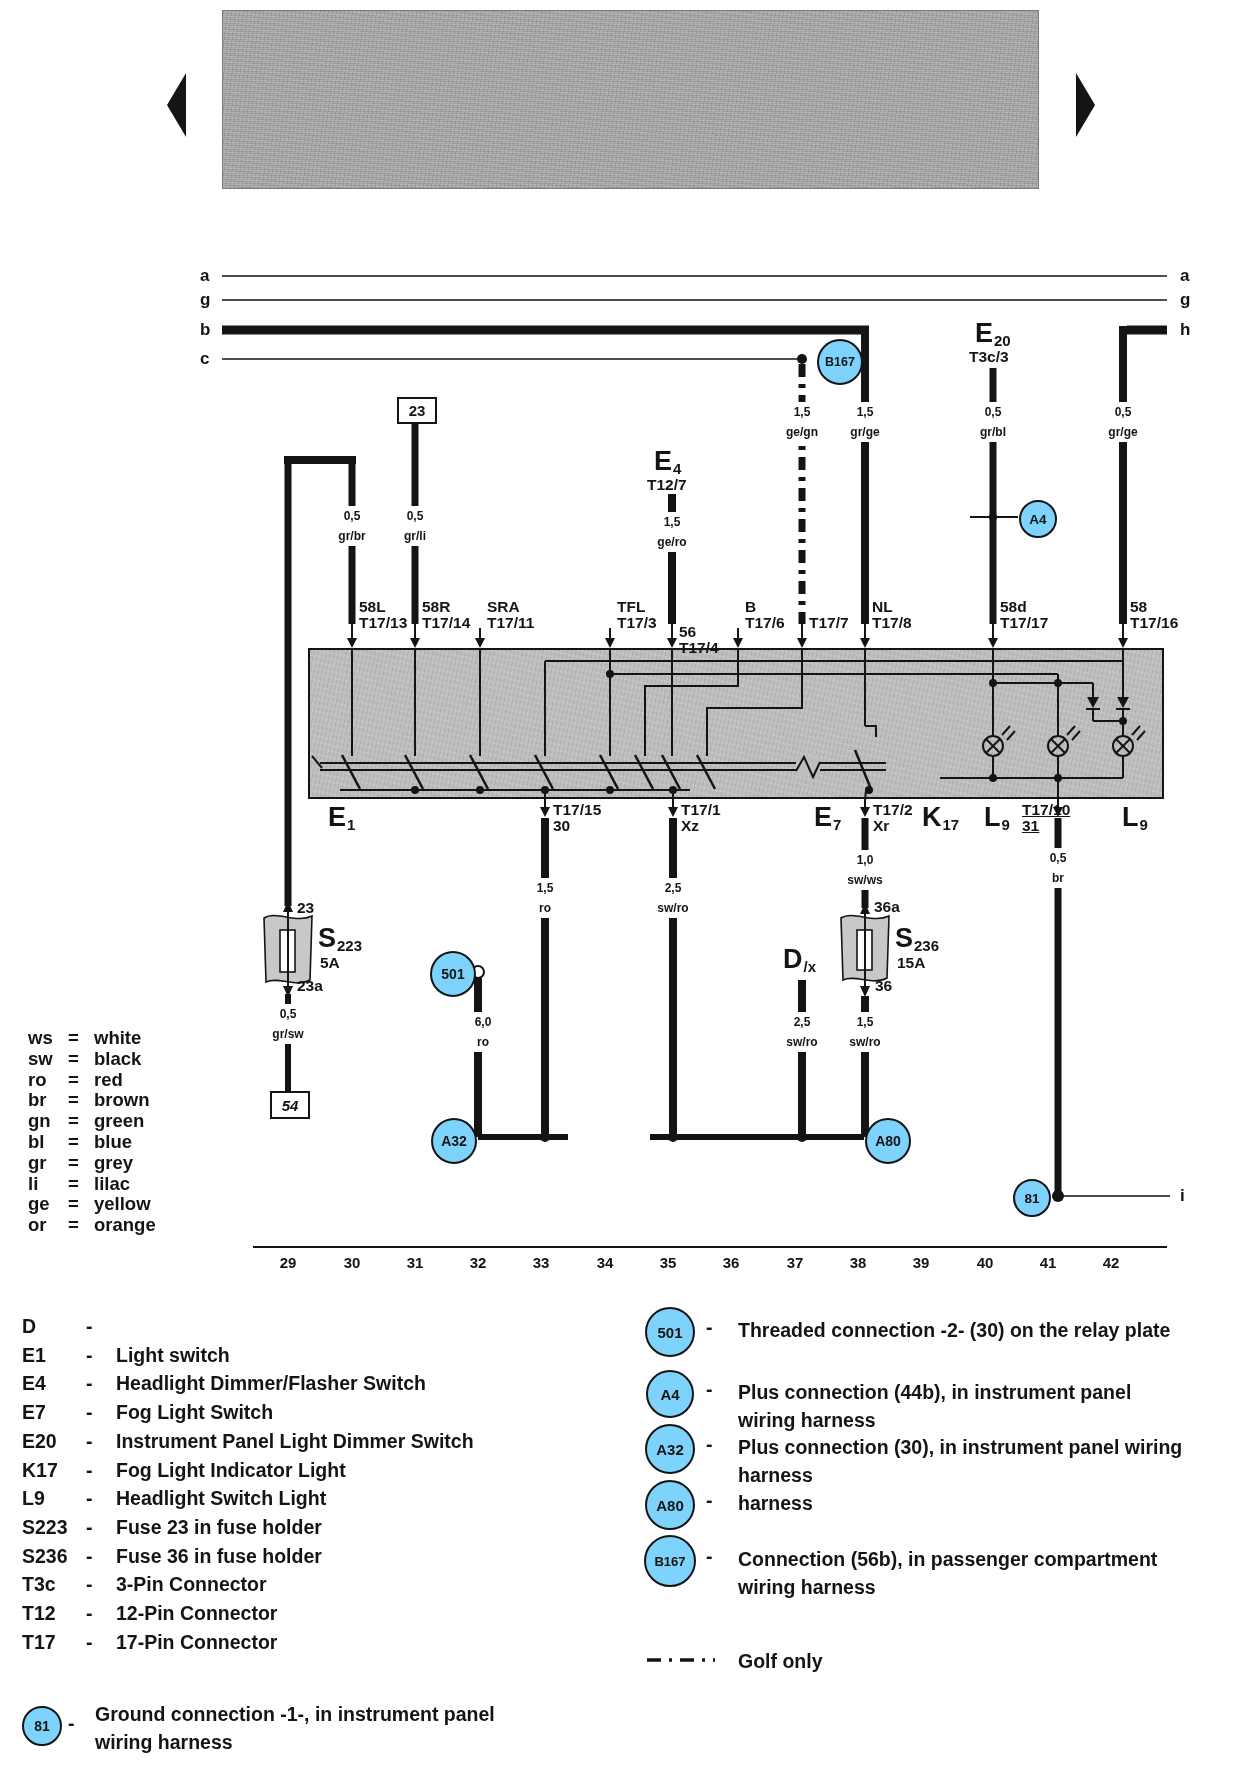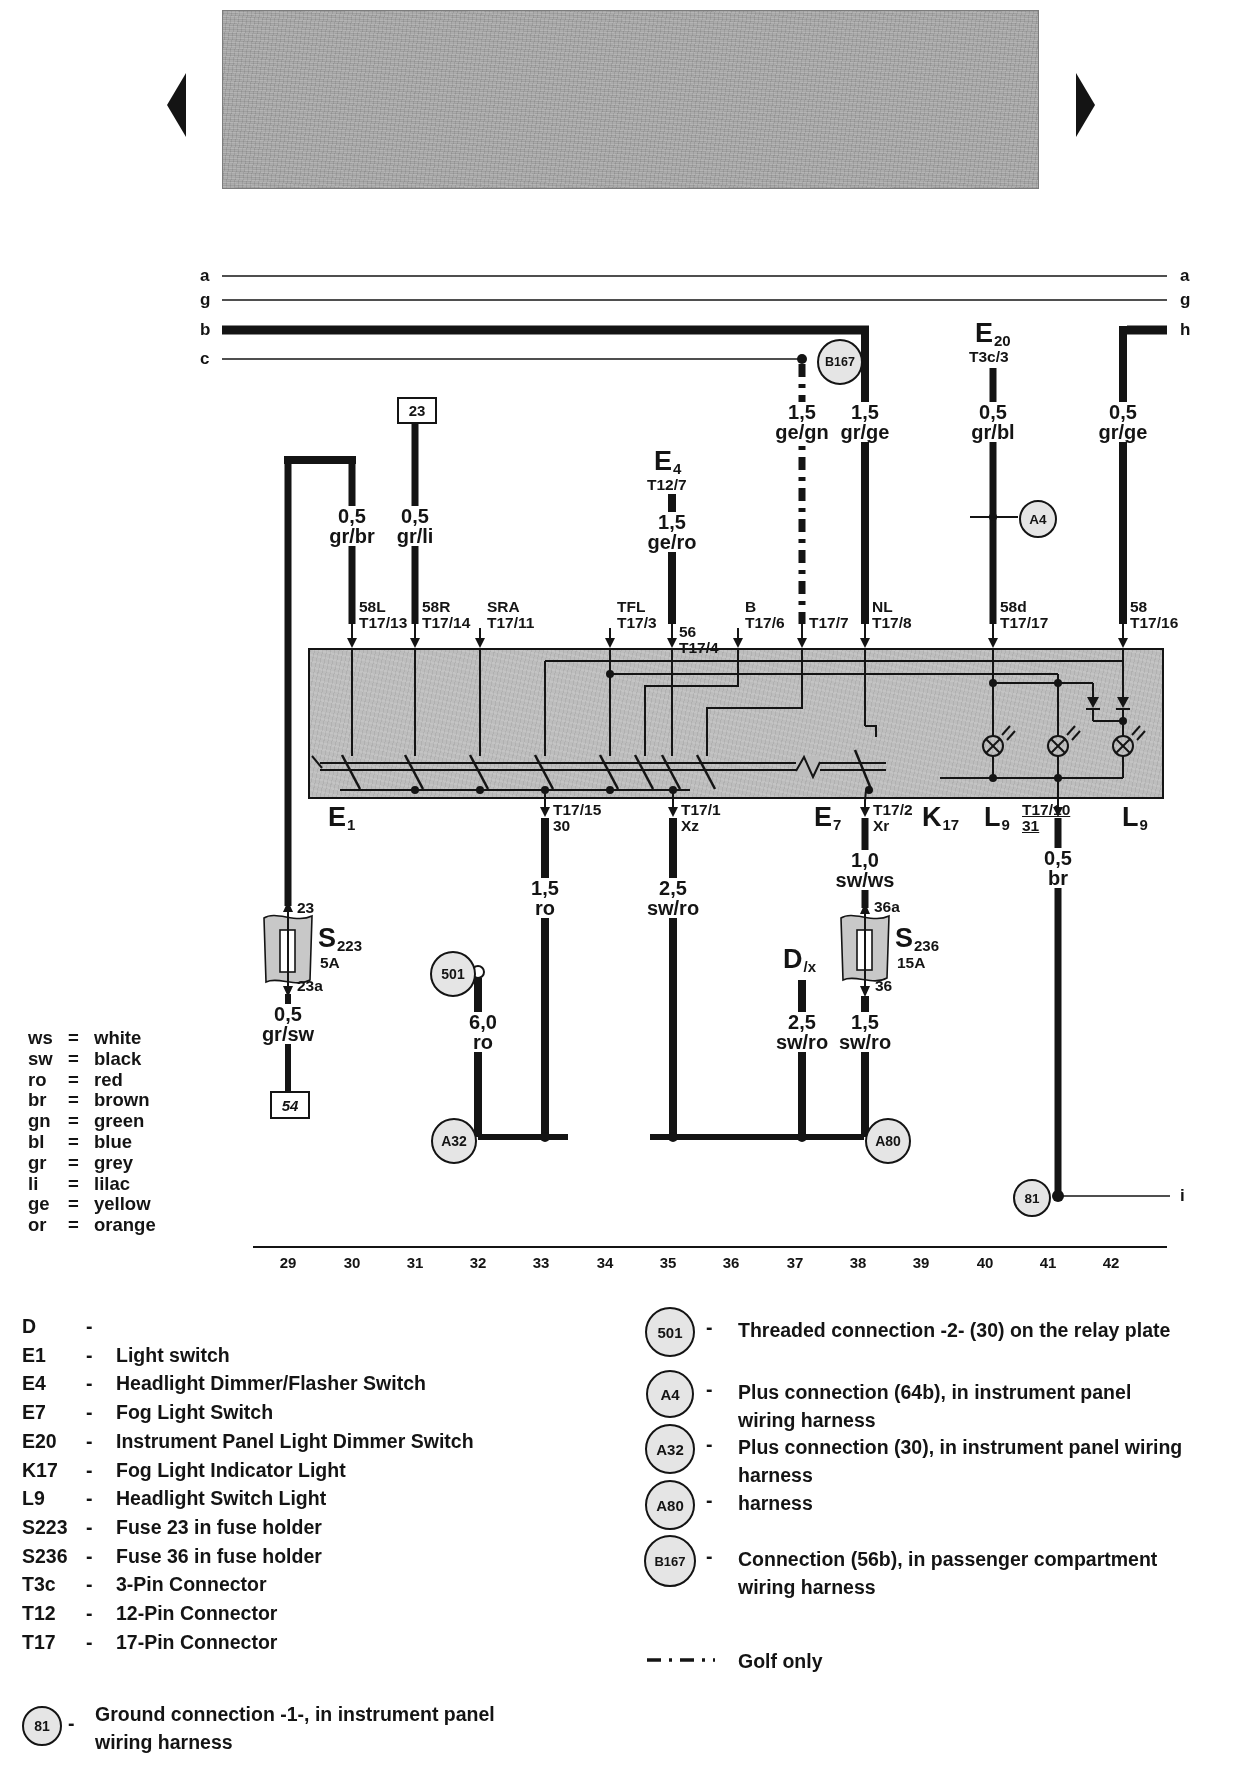--- a/index.html
+++ b/index.html
@@ -12,26 +12,26 @@
       repeating-linear-gradient(97deg, rgba(0,0,0,.09) 0 1px, rgba(0,0,0,0) 1px 4px),
       repeating-linear-gradient(0deg, rgba(0,0,0,.06) 0 1px, rgba(255,255,255,.05) 1px 2px);
     border:1px solid #7d7d7d;}
   .panel{background-color:#bdbdbd;
     background-image:
       repeating-linear-gradient(12deg, rgba(255,255,255,.10) 0 2px, rgba(0,0,0,0) 2px 6px),
       repeating-linear-gradient(102deg, rgba(0,0,0,.07) 0 1px, rgba(0,0,0,0) 1px 4px);
     border:2.5px solid #141414;}
   .t{position:absolute;white-space:nowrap;color:#141414;}
   .tk{font-weight:700;font-size:17px;line-height:20px;}
-  .gauge{transform:translateX(-50%);text-align:center;font-weight:700;font-size:20px;line-height:20px;background:#fff;padding:0 3px;}
+  .gauge{transform:translateX(-50%);text-align:center;font-weight:700;font-size:12px;line-height:20px;background:#fff;padding:0 3px;}
   .term{font-weight:700;font-size:15.5px;line-height:16px;}
   .big{font-weight:700;font-size:27px;line-height:26px;}
   .big .sub{font-size:15px;position:relative;top:4px;margin-left:1px;}
   .pin{font-weight:700;font-size:15.5px;line-height:17px;}
-  .circ{position:absolute;border:2.2px solid #141414;border-radius:50%;background:#e5e5e5;
+  .circ{position:absolute;border:2.2px solid #141414;border-radius:50%;background:#7dd3fc;
         display:flex;align-items:center;justify-content:center;font-weight:700;}
   .tag{position:absolute;border:2px solid #141414;background:#fff;display:flex;align-items:center;justify-content:center;
        font-weight:700;font-size:15px;}
   .rn{position:absolute;top:1254px;transform:translateX(-50%);font-weight:700;font-size:15px;}
   .nav{position:absolute;width:0;height:0;border-top:32px solid transparent;border-bottom:32px solid transparent;}
   .crow{display:grid;grid-template-columns:40px 26px auto;font-size:18.5px;font-weight:600;line-height:20.8px;}
   .lrow{display:grid;grid-template-columns:64px 30px auto;font-size:19.5px;font-weight:600;line-height:28.7px;}
   .rtext{font-size:19.5px;font-weight:600;line-height:28px;}
   .dash{font-weight:600;font-size:19.5px;}
 </style>
@@ -519,21 +519,21 @@
       </div>
   </div>
 
   <div class="circ" style="left:645px;top:1307px;width:46px;height:46px;font-size:15px;">501</div>
   <div class="t dash" style="left:706px;top:1316px;">-</div>
   <div class="t rtext" style="left:738px;top:1316px;">Threaded connection -2- (30) on the relay plate</div>
 
   <div class="circ" style="left:646px;top:1370px;width:44px;height:44px;font-size:15px;">A4</div>
   <div class="t dash" style="left:706px;top:1378px;">-</div>
   <div class="abs rtext" style="left:738px;top:1378px;">
-      <div>Plus connection (64b), in instrument panel</div>
+      <div>Plus connection (44b), in instrument panel</div>
       <div>wiring harness</div>
     </div>
 
   <div class="circ" style="left:645px;top:1424px;width:46px;height:46px;font-size:15px;">A32</div>
   <div class="t dash" style="left:706px;top:1433px;">-</div>
   <div class="abs rtext" style="left:738px;top:1433px;">
       <div>Plus connection (30), in instrument panel wiring</div>
       <div>harness</div>
     </div>
 

